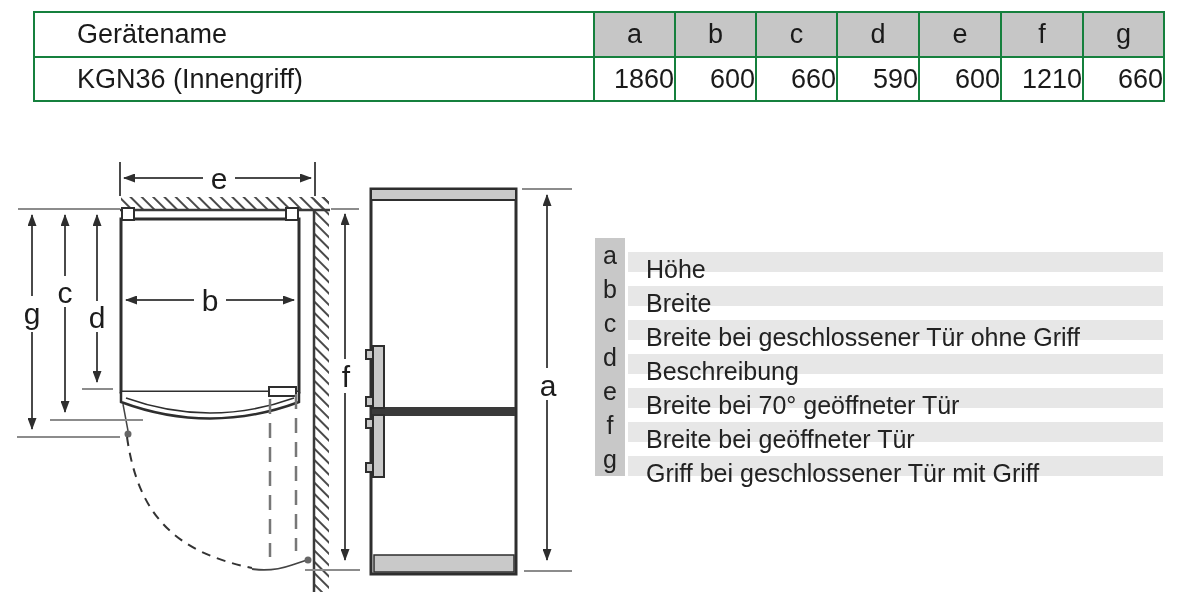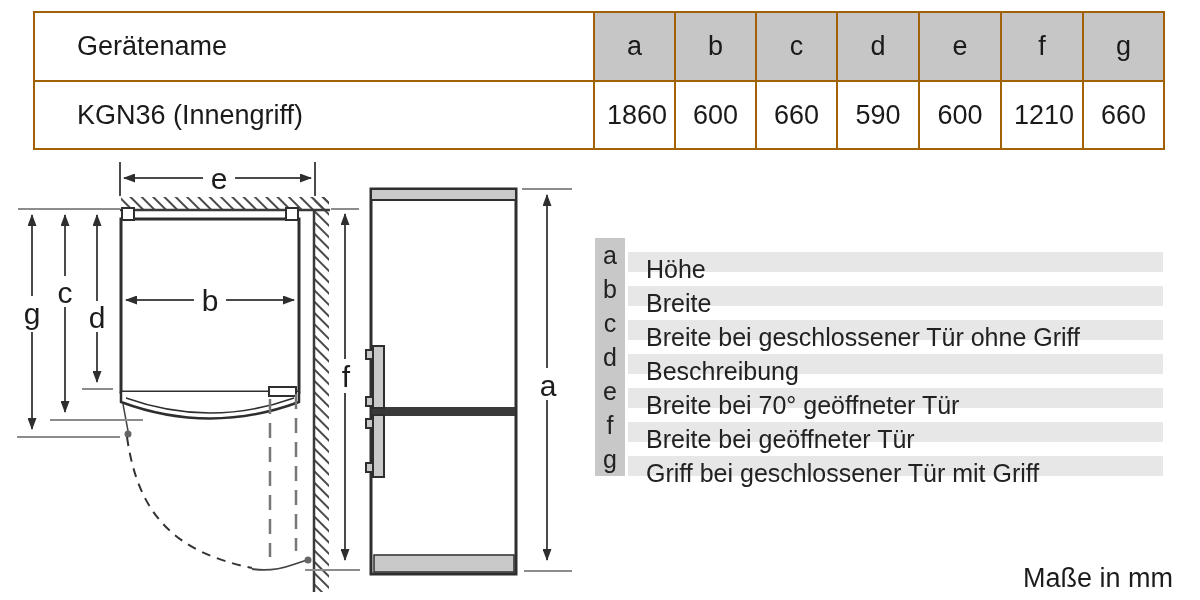--- a/index.html
+++ b/index.html
@@ -2,25 +2,25 @@
 <html><head>
 <meta charset="utf-8">
 <style>
   html,body{margin:0;padding:0;background:#fff;}
   .stage{position:relative;width:1200px;height:600px;background:#fff;overflow:hidden;
          font-family:"Liberation Sans","DejaVu Sans",sans-serif;color:#1c1c1c;}
 
   
   table.dim-table{position:absolute;left:33px;top:11px;border-collapse:collapse;
                   table-layout:fixed;width:1130px;font-size:27px;color:#1a1a1a;}
-  .dim-table td,.dim-table th{border:2px solid #a16207;padding:12px;font-weight:400;
+  .dim-table td,.dim-table th{border:2px solid #15803d;padding:0;font-weight:400;
                   white-space:nowrap;overflow:hidden;}
   .dim-table thead th{height:43px;background:#c6c6c6;text-align:center;}
   .dim-table thead th.name-col{background:#ffffff;}
-  .dim-table tbody td{height:42px;text-align:center;background:#fff;}
+  .dim-table tbody td{height:42px;text-align:right;background:#fff;}
   .dim-table .name-col{text-align:left;padding-left:42px;}
 
   
   .legend{position:absolute;left:595px;top:238px;width:568px;font-size:25px;color:#222;}
   .legend-header-row{display:flex;height:30px;margin-bottom:3px;}
   .legend-key-spacer{width:33px;}
   .legend-header{width:535px;background:#c4c4c4;line-height:30px;padding-left:18px;
                  box-sizing:border-box;}
   .legend-row{display:flex;height:34px;}
   .legend-key{width:30px;background:#c8c8c8;text-align:center;line-height:34px;
@@ -209,14 +209,13 @@
     <div class="legend-row">
       <div class="legend-key">f</div>
       <div class="legend-label">Breite bei geöffneter Tür</div>
     </div>
     <div class="legend-row">
       <div class="legend-key">g</div>
       <div class="legend-label">Griff bei geschlossener Tür mit Griff</div>
     </div>
   </div>
 
-  <div class="units-note">Maße in mm</div>
 </div>
 
 </body></html>

